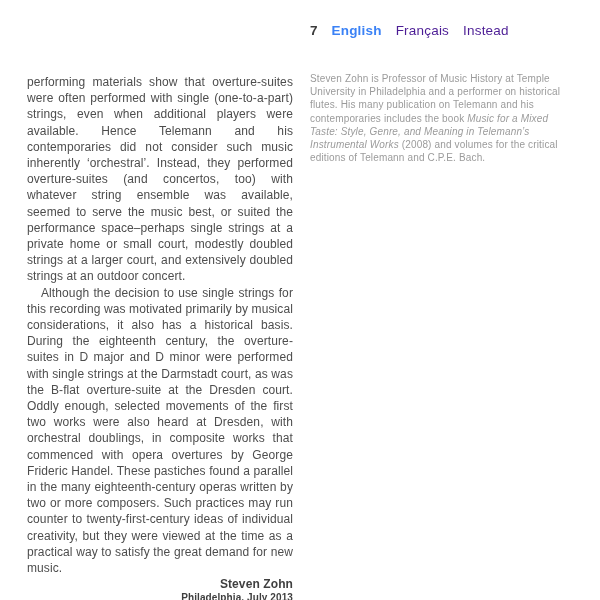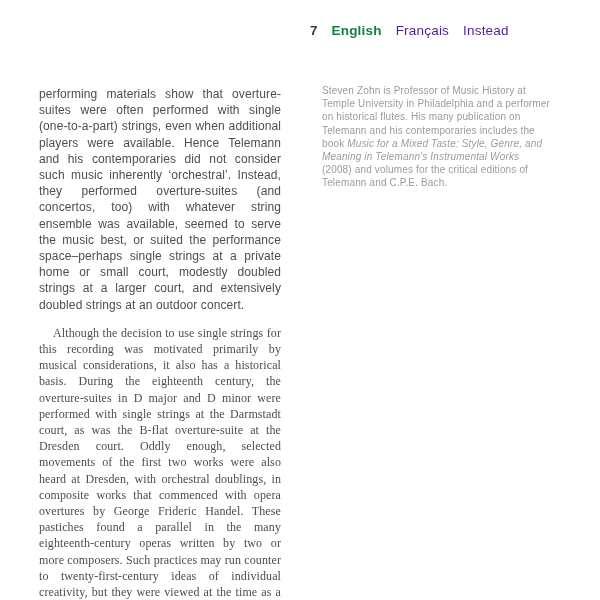--- a/index.html
+++ b/index.html
@@ -30,48 +30,47 @@
   .page-num {
     font-weight: bold;
     color: #3b3b3b;
   }
   .lang {
     color: #4c1d95;
     letter-spacing: 0.2px;
   }
   .lang.active {
     font-weight: bold;
-    color: #15803d;
+    color: #3b82f6;
   }
 
   
   .left-col {
     position: absolute;
     left: 27px;
     top: 74px;
     width: 266px;
     font-size: 12px;
     line-height: 16.2px;
     color: #4d4d4d;
     text-align: justify;
     letter-spacing: 0.1px;
   }
   .left-col p {
-    margin: 12px;
+    margin: 0;
   }
   .left-col p.indent {
     text-indent: 14px;
-    font-family: Liberation Serif, serif;
   }
   .signature {
     margin-top: 1px;
     text-align: right;
   }
   .sig-name {
-    font-weight: normal;
+    font-weight: bold;
     font-size: 12px;
     line-height: 15px;
     color: #3f3f3f;
   }
   .sig-place {
     font-weight: bold;
     font-size: 10px;
     line-height: 12px;
     color: #3f3f3f;
   }
@@ -82,21 +81,21 @@
     left: 310px;
     top: 72px;
     width: 252px;
     font-size: 10px;
     line-height: 13.2px;
     color: #9b9b9b;
     text-align: left;
     letter-spacing: 0.15px;
   }
   .right-col p {
-    margin: 12px;
+    margin: 0;
   }
   .italic {
     font-style: italic;
   }
 </style>
 </head>
 <body>
 
 <div class="page">
 

